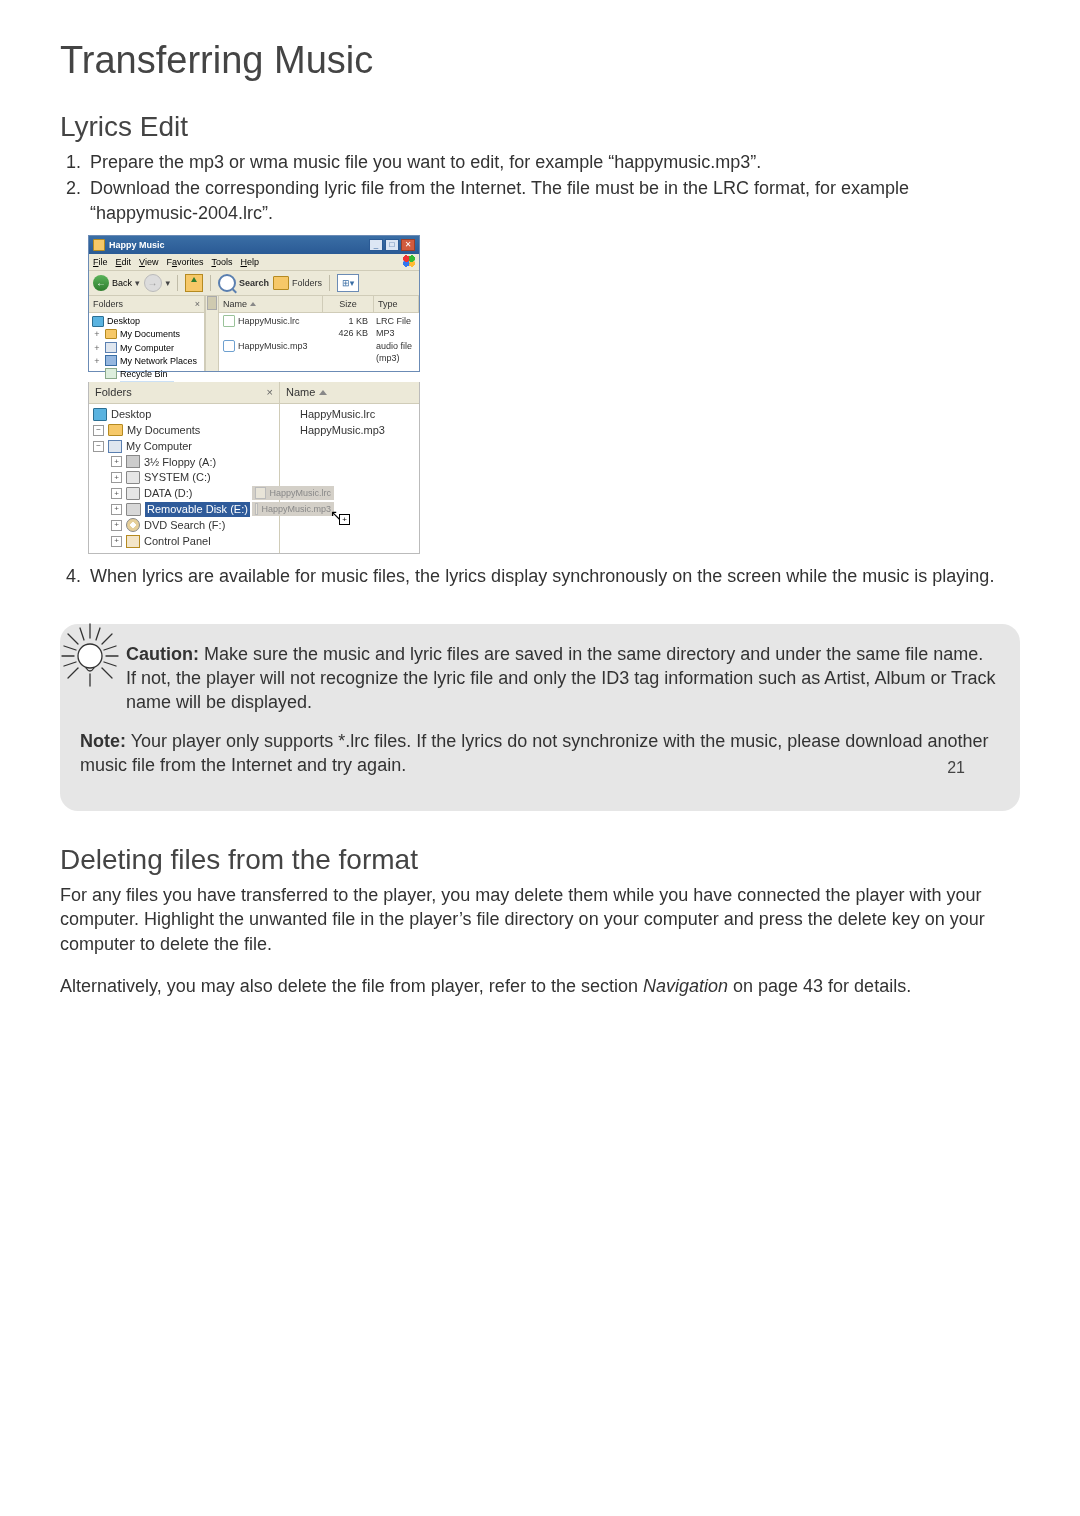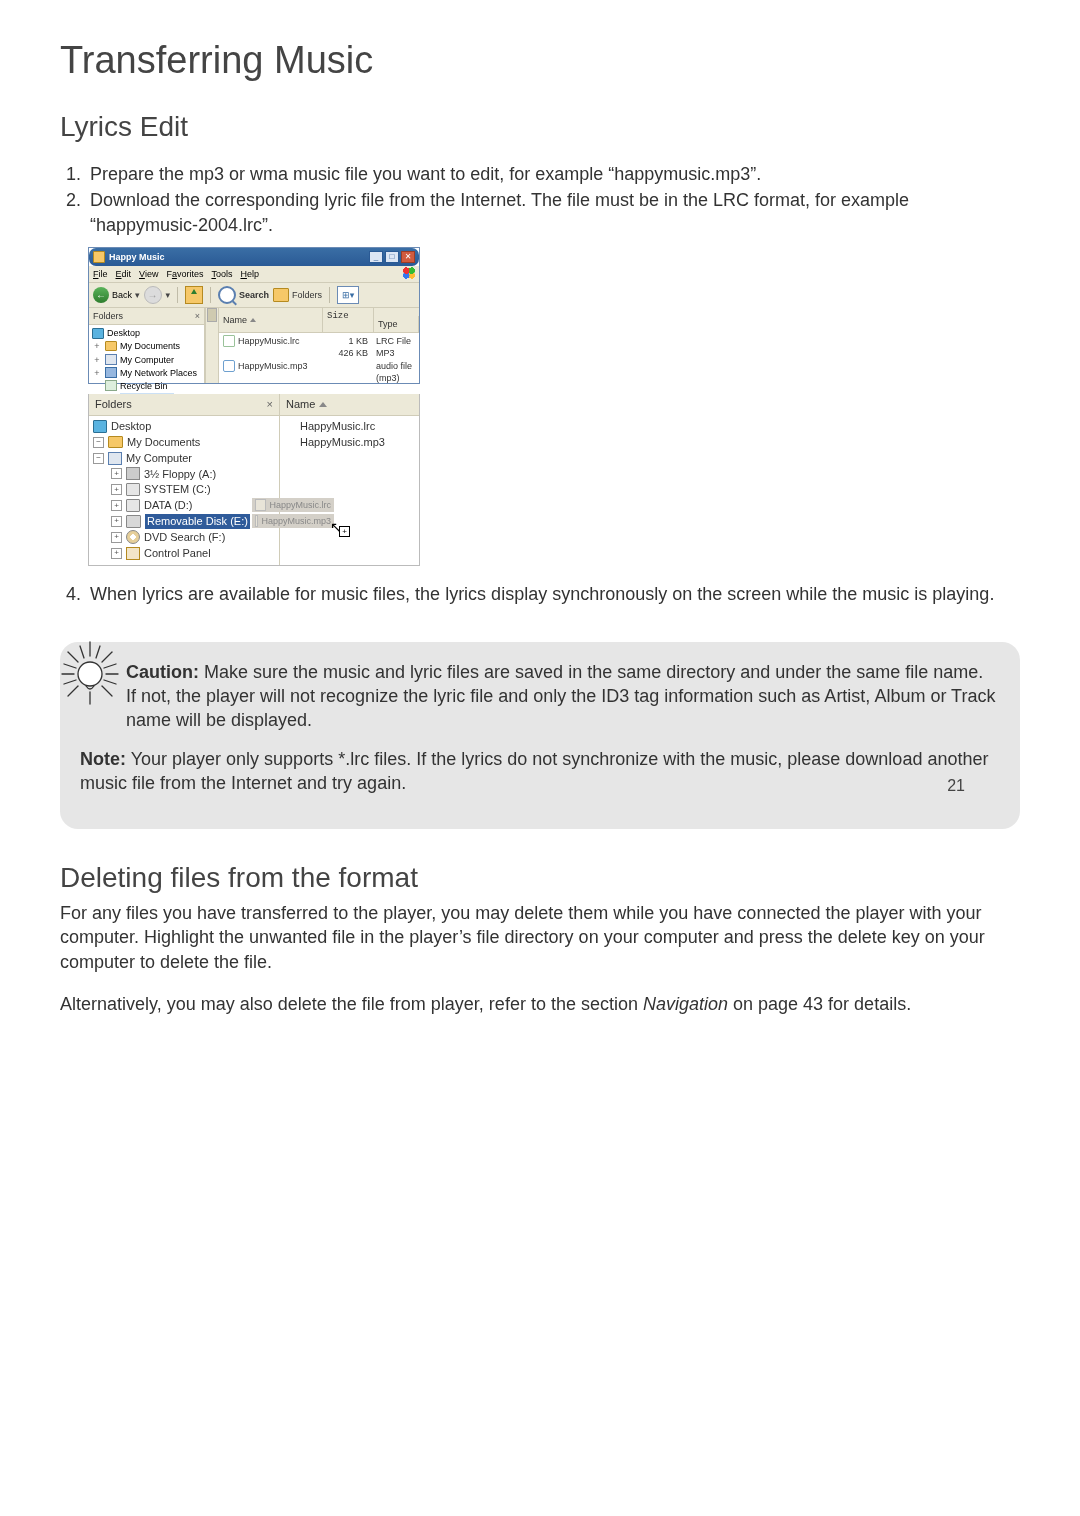--- a/index.html
+++ b/index.html
@@ -23,21 +23,21 @@
   h2.section-h2 {
     font-size: 28px;
     font-weight: 400;
     color: #444;
     margin: 30px 0 4px 0;
   }
   p {
     margin: 2px 0;
   }
   ol.steps {
-    margin: 16px 0 0 0;
+    margin: 4px 0 0 0;
     padding-left: 26px;
   }
   ol.steps > li {
     margin-bottom: 2px;
     padding-left: 4px;
   }
   .shot {
     margin: 10px 0 10px 28px;
   }
 
@@ -49,21 +49,20 @@
     font-size: 9px;
     background: #fff;
   }
   .win1 .titlebar {
     background: linear-gradient(#3a6ea5, #2a5a95);
     color: #fff;
     padding: 2px 4px;
     display:flex;
     align-items:center;
     height:14px;
-    border-radius:7px;
   }
   .win1 .titlebar .folder-ico { width:10px;height:10px;background:#f6c868;border:1px solid #b58a20;margin-right:4px;border-radius:1px;}
   .win1 .syscontrols { margin-left:auto; display:flex; gap:2px;}
   .win1 .syscontrols span { display:inline-block; width:12px;height:10px; background:#dce6f4; color:#2a5a95; text-align:center; line-height:10px; font-size:8px; border:1px solid #2a5a95;}
   .win1 .syscontrols .close { background:#d15b3e; color:#fff; border-color:#9c3d27;}
   .win1 .menubar {
     background:#ece9d8; padding:2px 4px; display:flex; gap:8px;
     border-bottom:1px solid #d0ccb8;
     position:relative;
   }
@@ -108,22 +107,22 @@
   .win1 .ico-desk{width:10px;height:9px;background:#5ab3e0;border:1px solid #2b6f93;border-radius:1px;}
   .win1 .ico-fold{width:10px;height:8px;background:#f6c868;border:1px solid #b58a20;border-radius:1px;}
   .win1 .ico-comp{width:10px;height:9px;background:#dfe6ef;border:1px solid #5a7fb0;}
   .win1 .ico-net{width:10px;height:9px;background:#96b7df;border:1px solid #3a6ea5;}
   .win1 .ico-bin{width:10px;height:9px;background:#ddeedd;border:1px solid #8aa98a;}
   .win1 .selected{ background:#cbe0f5; color:#000; padding:0 2px;}
   .win1 .list-panel{flex:1;}
   .win1 .list-header{display:flex;background:#ece9d8;border-bottom:1px solid #d0ccb8;}
   .win1 .list-header .col{padding:2px 4px;border-right:1px solid #d0ccb8;}
   .win1 .list-header .col.name{width:95px;display:flex;align-items:center;gap:3px;}
-  .win1 .list-header .col.size{width:42px;text-align:left;font-family:Liberation Mono, monospace;}
-  .win1 .list-header .col.type{flex:1;margin-top:8px;}
+  .win1 .list-header .col.size{width:42px;text-align:center;}
+  .win1 .list-header .col.type{flex:1;}
   .win1 .tri-up{width:0;height:0;border-left:3px solid transparent;border-right:3px solid transparent;border-bottom:4px solid #888;}
   .win1 .list-body{padding:2px 0;}
   .win1 .list-body .r{display:flex;padding:0 0;}
   .win1 .list-body .cn{width:103px;padding-left:4px;display:flex;align-items:center;gap:3px;}
   .win1 .list-body .cs{width:42px;text-align:right;padding-right:4px;}
   .win1 .list-body .ct{flex:1;padding-left:4px;}
   .win1 .ico-lrc{width:10px;height:10px;background:#fff;border:1px solid #9ac29a;border-radius:1px;}
   .win1 .ico-mp3{width:10px;height:10px;background:#fff;border:1px solid #6ea0cf;border-radius:2px;}
 
   

